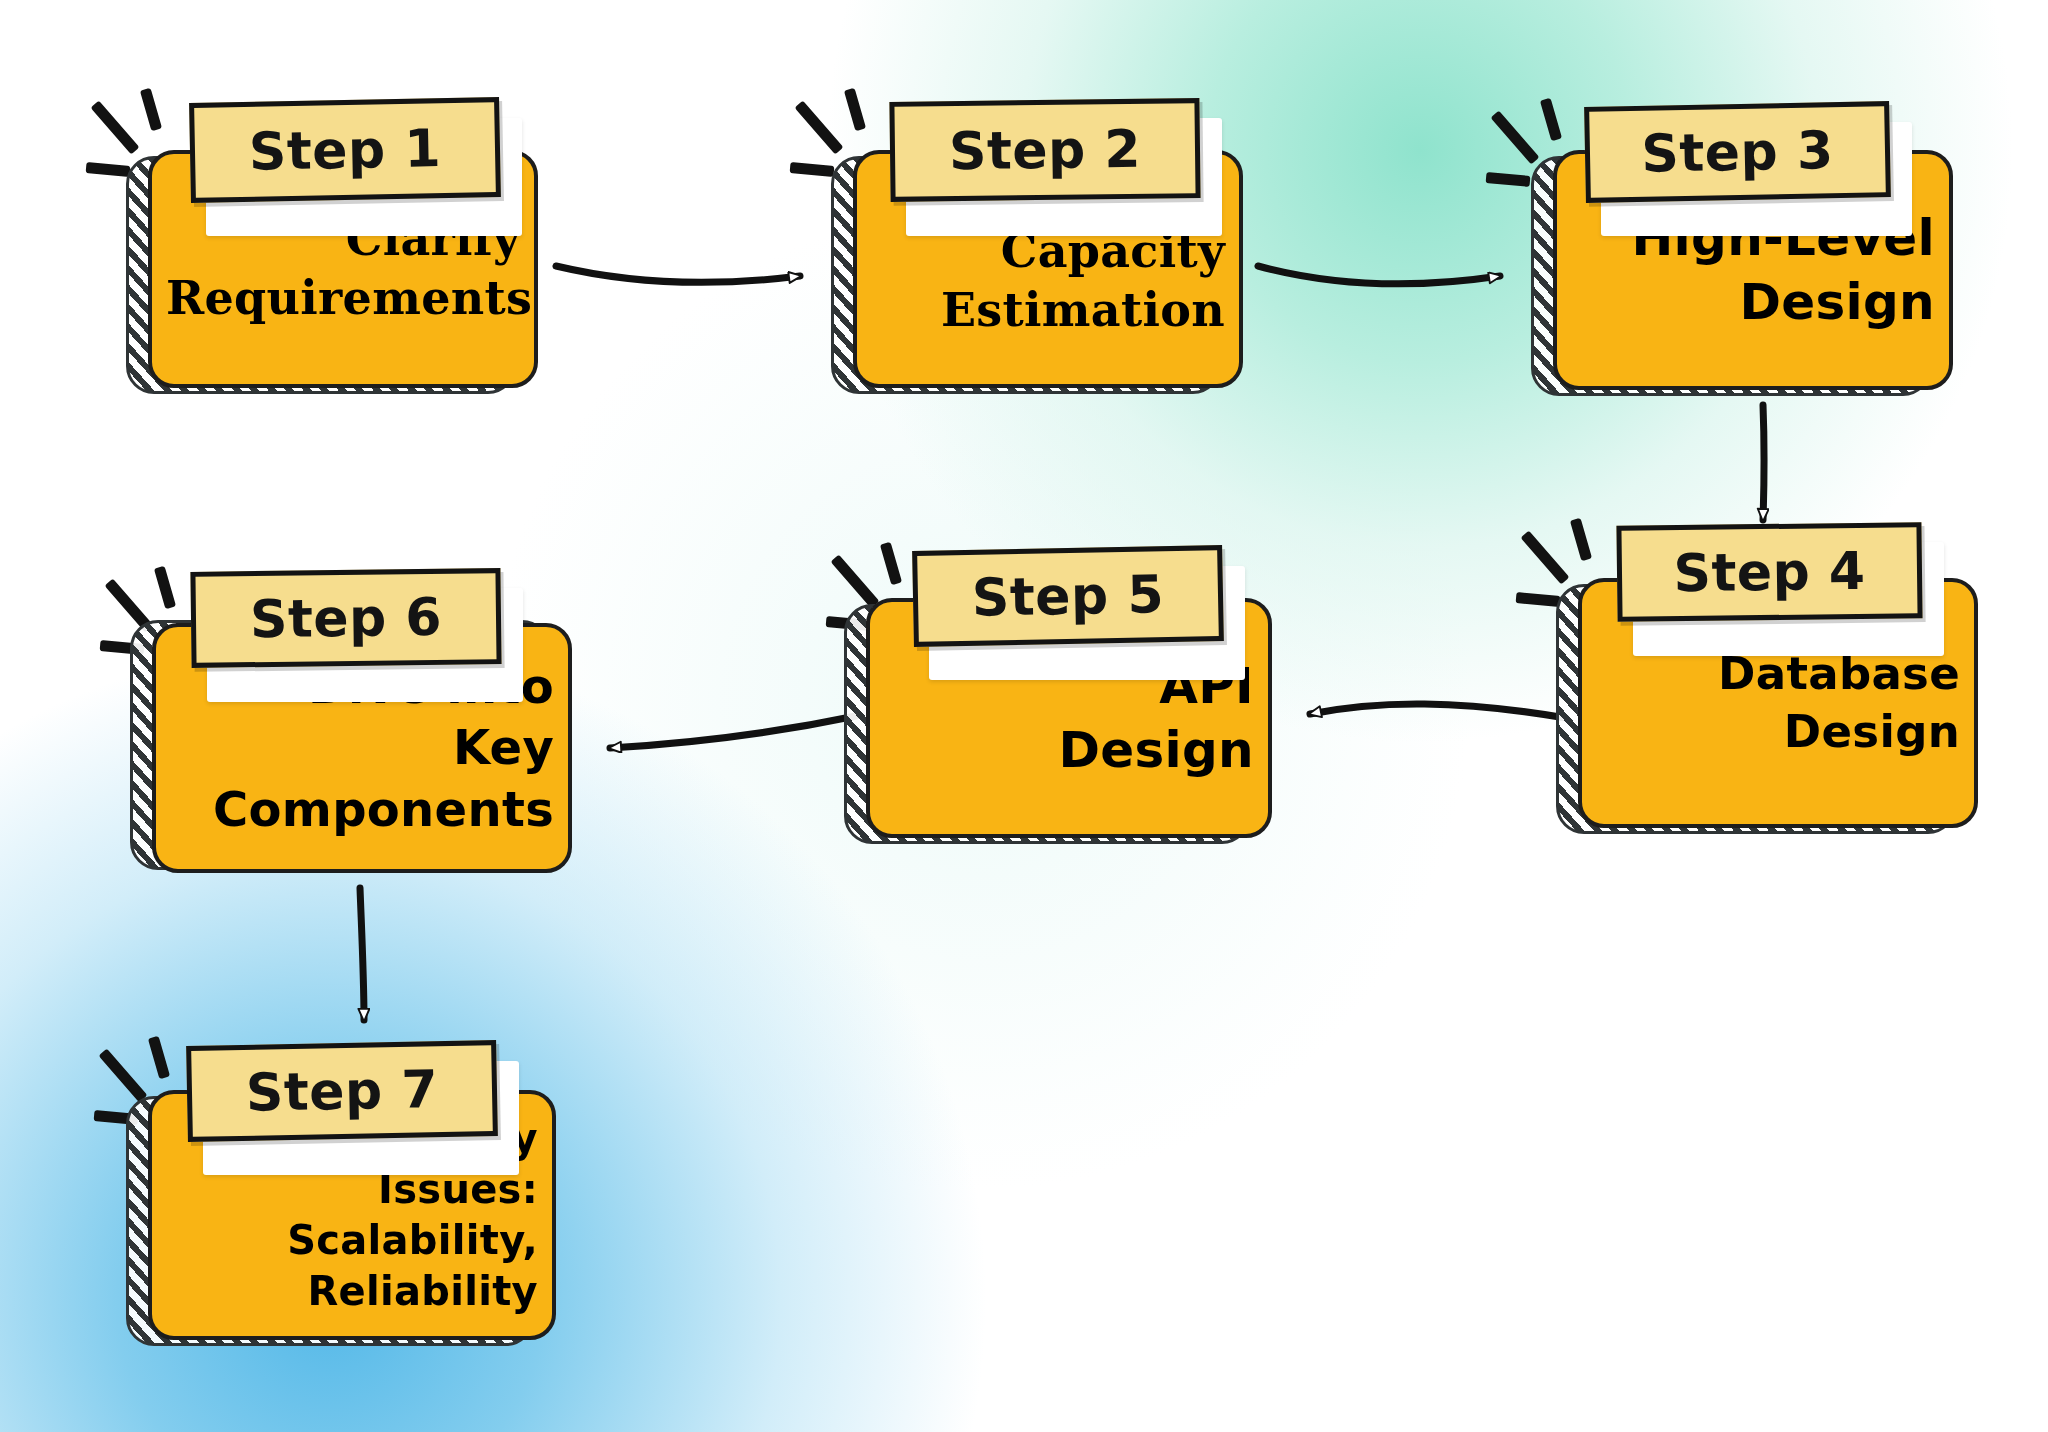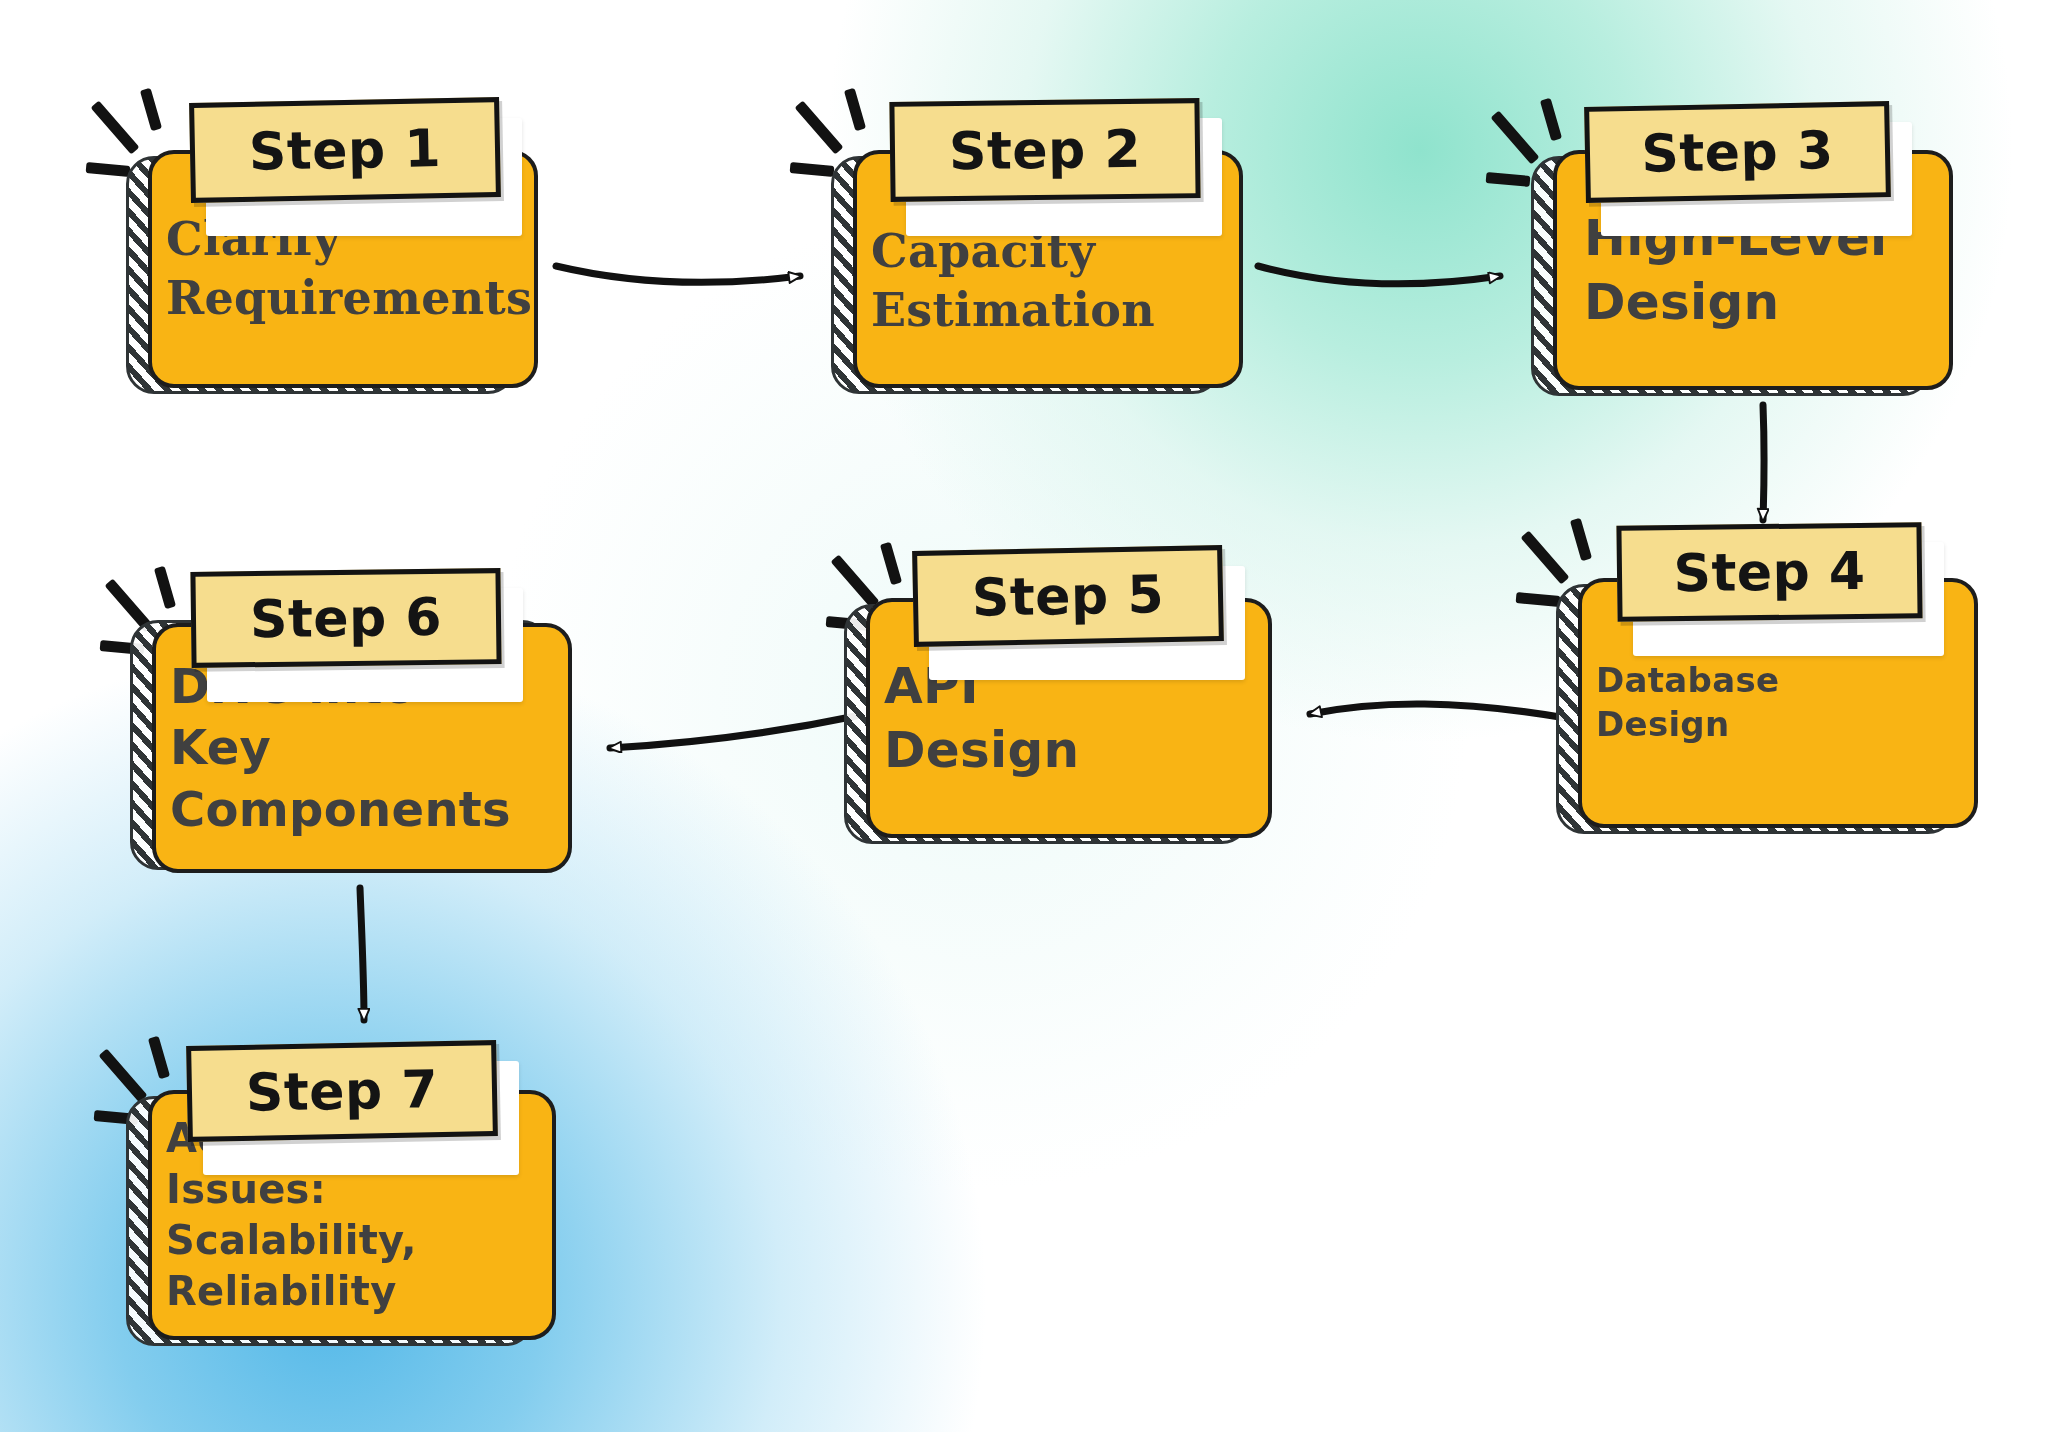--- a/index.html
+++ b/index.html
@@ -29,22 +29,22 @@
   .card{
     position:absolute;
     background:#f9b414;
     border:4px solid #1d1d1d;
     border-radius:26px;
     box-sizing:border-box;
     display:flex;align-items:center;justify-content:center;
   }
   .card-body{
     width:100%;
-    text-align:left;
-    color:#404040;
+    text-align:right;
+    color:#000000;
     font-family:"DejaVu Sans", sans-serif;
     font-weight:700;
     letter-spacing:0.3px;
     line-height:1.28;
     padding:0 14px;
     box-sizing:border-box;
     white-space:pre-line;
   }
   .serifbody .card-body{font-family:"DejaVu Serif", serif;font-weight:700;}
 
@@ -169,21 +169,21 @@
         </div>
       </div>
       <div class="node">
         <div class="spark" style="left: 1512px; top: 522px;">
           <i class="s1"></i>
           <i class="s2"></i>
           <i class="s3"></i>
         </div>
         <div class="hatch" style="left: 1556px; top: 584px; width: 400px; height: 250px;"></div>
         <div class="card" style="left: 1578px; top: 578px; width: 400px; height: 250px;">
-          <div class="card-body" style="font-size: 34px;">Database
+          <div class="card-body" style="font-size: 45px;">Database
 Design</div>
         </div>
         <div class="tag-paper" style="left: 1633px; top: 542px; width: 311px; height: 114px;"></div>
         <div class="tag" style="left: 1617px; top: 524px; width: 305px; height: 96px; transform: rotate(-0.7deg);">
           <span style="font-size: 52px;">Step 4</span>
         </div>
       </div>
       <div class="node">
         <div class="spark" style="left: 822px; top: 546px;">
           <i class="s1"></i>

